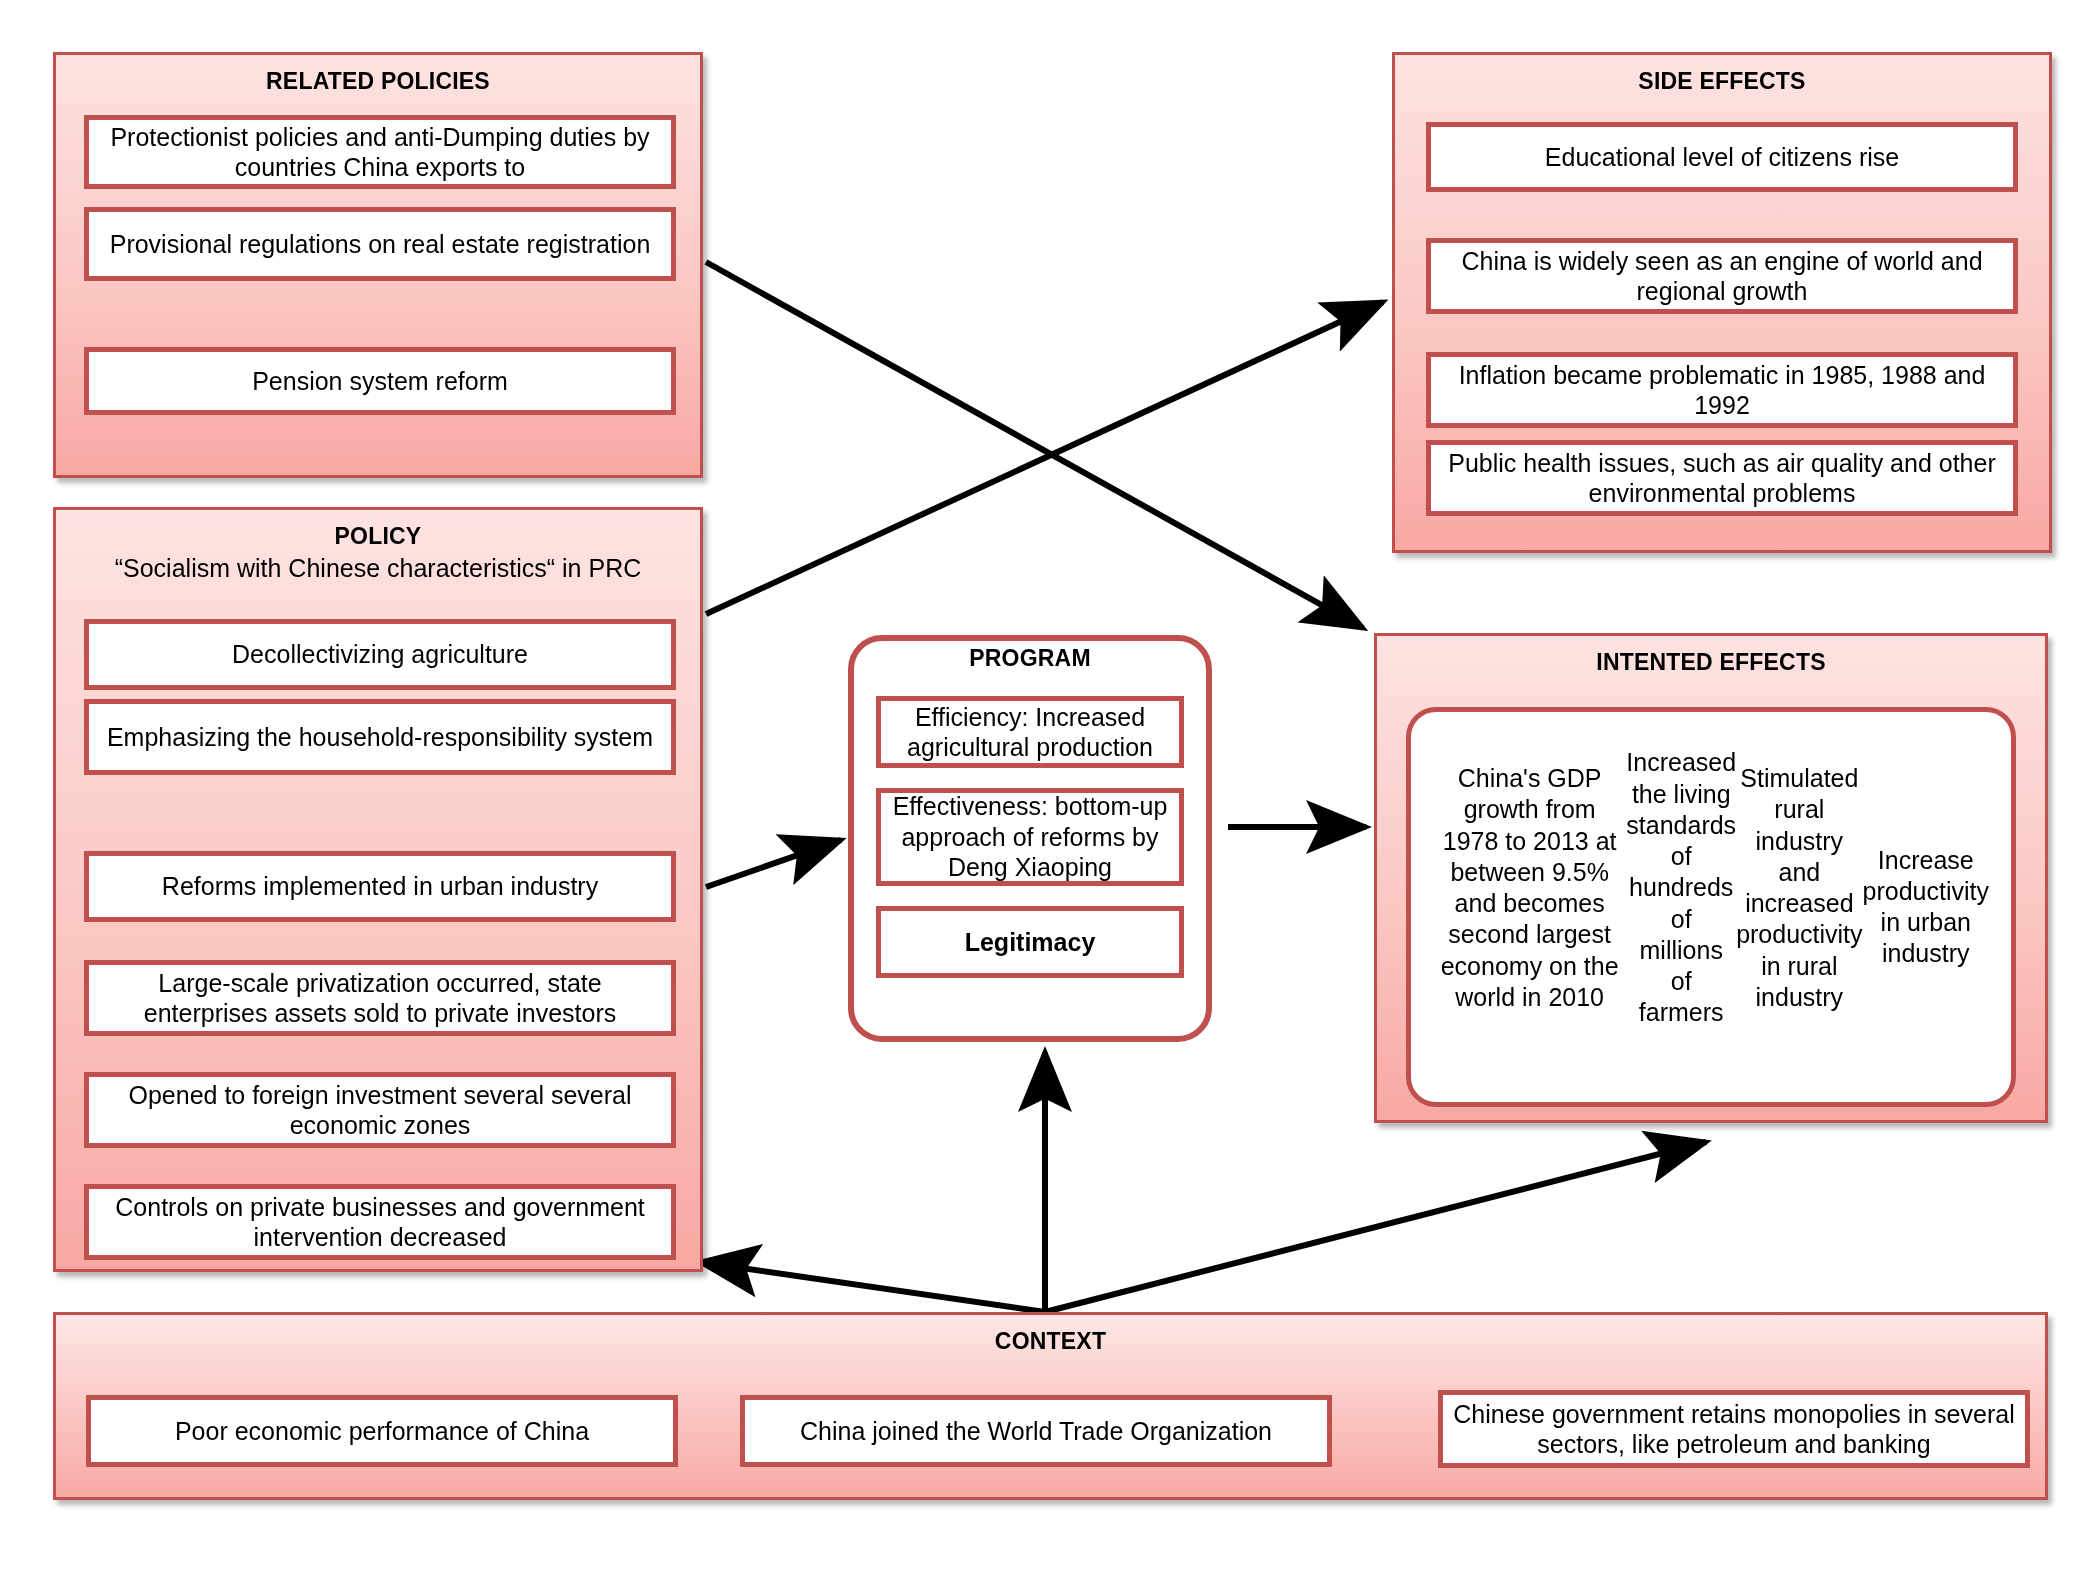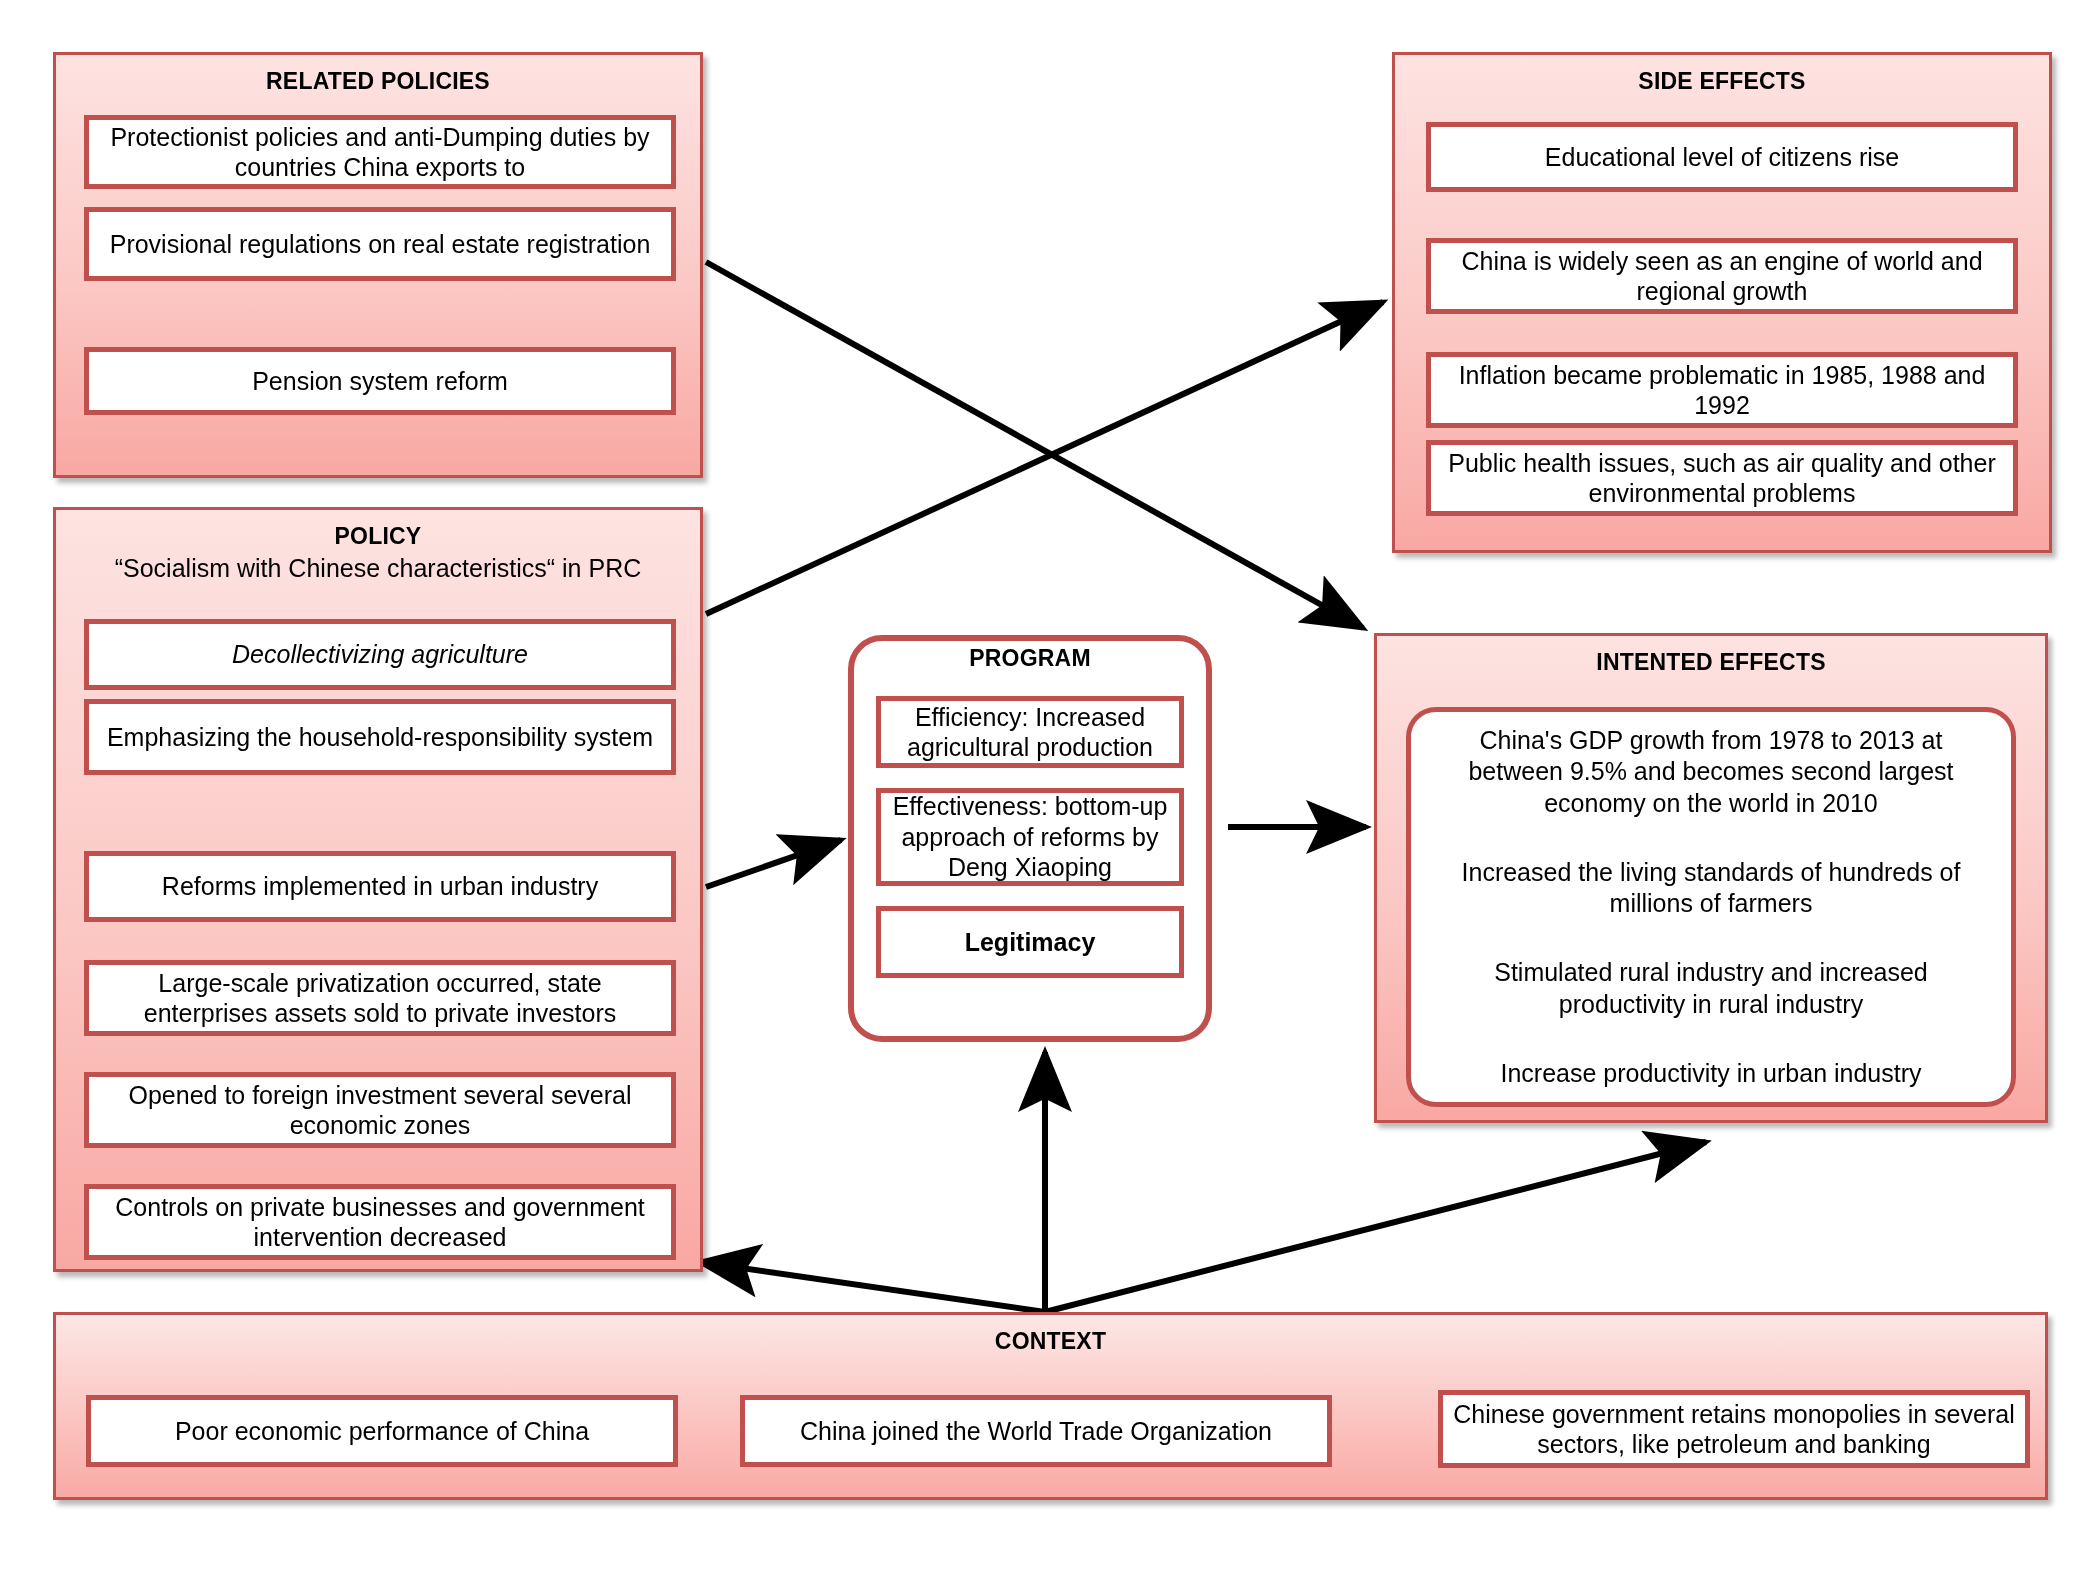--- a/index.html
+++ b/index.html
@@ -59,21 +59,20 @@
   }
   .capsule .panel-title{margin-top:4px;font-size:23px;}
 
   .rounded-item{
     position:absolute;
     background:#ffffff;
     border:5px solid #c0504d;
     border-radius:30px;
     box-sizing:border-box;
     display:flex;
-    flex-direction:column;
     align-items:center;
     justify-content:center;
     text-align:center;
     font-size:25px;
     line-height:1.25;
     color:#000;
     padding:0 22px;
   }
   .rounded-item p{margin:0 0 38px 0;}
   .rounded-item p:last-child{margin-bottom:0;}
@@ -118,21 +117,21 @@
 </div>
 <div class="item" style="left:1426px;top:122px;width:592px;height:70px;">Educational level of citizens rise</div>
 <div class="item" style="left:1426px;top:238px;width:592px;height:76px;">China is widely seen as an engine of world and regional growth</div>
 <div class="item" style="left:1426px;top:352px;width:592px;height:76px;">Inflation became problematic in 1985, 1988 and 1992</div>
 <div class="item" style="left:1426px;top:440px;width:592px;height:76px;">Public health issues, such as air quality and other environmental problems</div>
 
 <div class="panel" style="left:53px;top:507px;width:650px;height:765px;">
   <div class="panel-title">POLICY</div>
   <div class="panel-subtitle">“Socialism with Chinese characteristics“ in PRC</div>
 </div>
-<div class="item" style="left:84px;top:619px;width:592px;height:71px;font-style:italic;">Decollectivizing agriculture</div>
+<div class="item" style="left:84px;top:619px;width:592px;height:71px;">Decollectivizing agriculture</div>
 <div class="item" style="left:84px;top:699px;width:592px;height:76px;text-align:center;">Emphasizing the household-responsibility system</div>
 <div class="item" style="left:84px;top:851px;width:592px;height:71px;">Reforms implemented in urban industry</div>
 <div class="item" style="left:84px;top:960px;width:592px;height:76px;">Large-scale privatization occurred, state enterprises assets sold to private investors</div>
 <div class="item" style="left:84px;top:1072px;width:592px;height:76px;">Opened to foreign investment several several economic zones</div>
 <div class="item" style="left:84px;top:1184px;width:592px;height:76px;">Controls on private businesses and government intervention decreased</div>
 
 <div class="capsule" style="left:848px;top:635px;width:364px;height:407px;">
   <div class="panel-title">PROGRAM</div>
 </div>
 <div class="item" style="left:876px;top:696px;width:308px;height:72px;">Efficiency:  Increased agricultural production</div>

